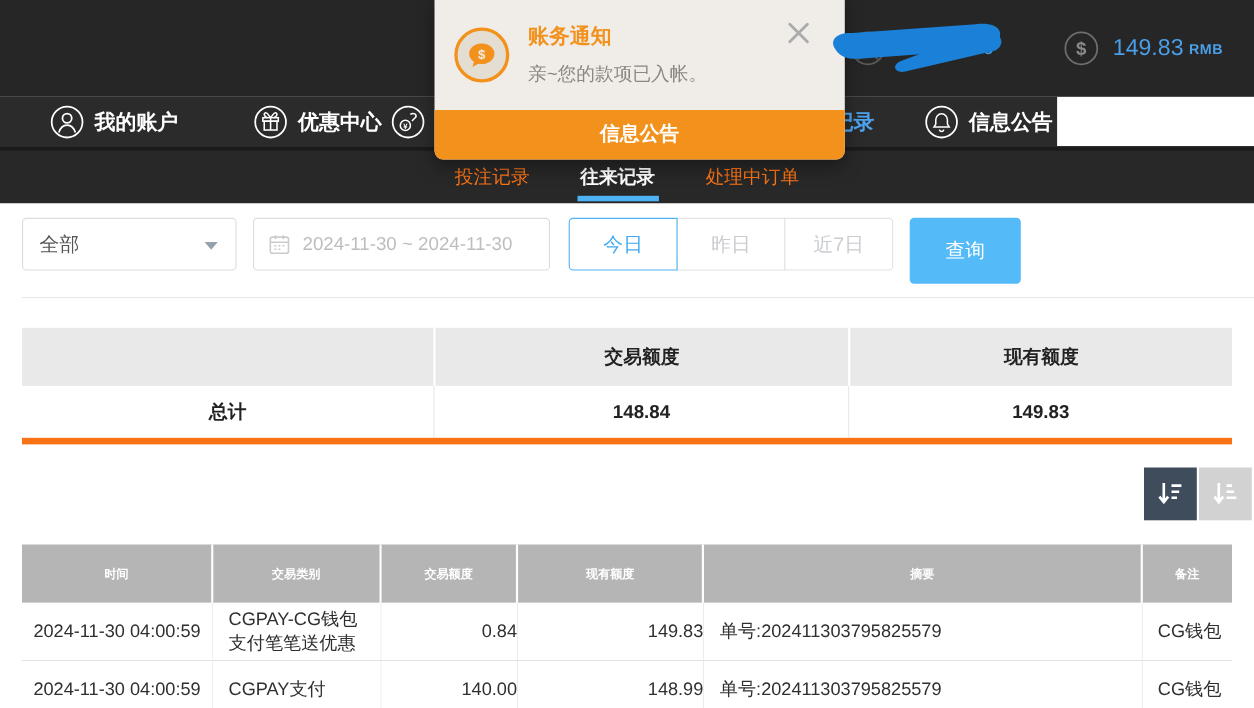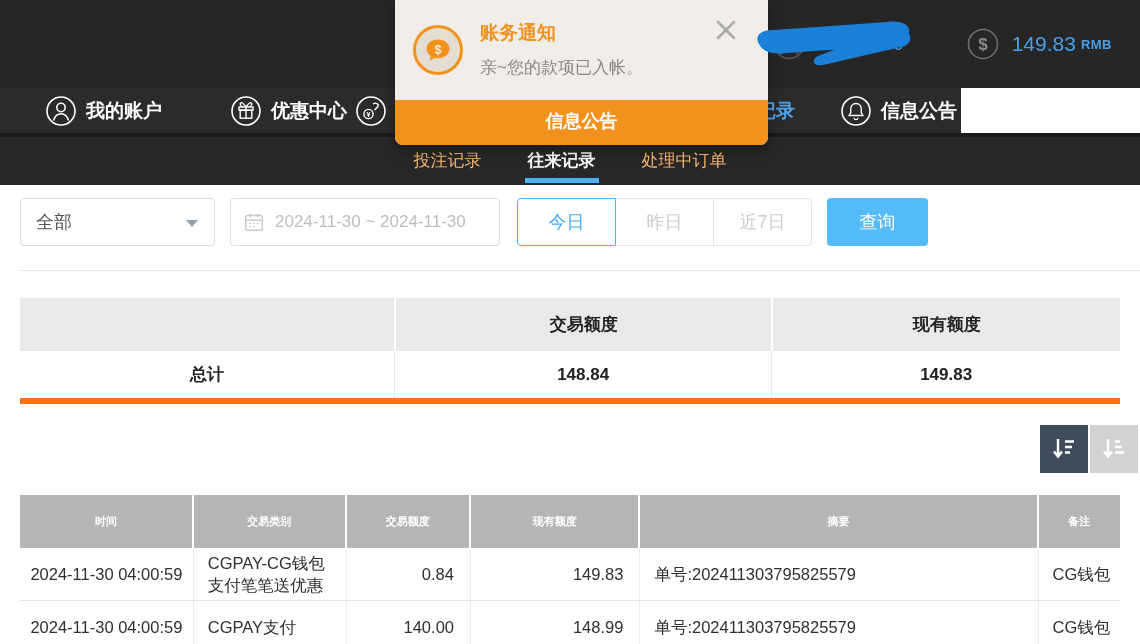--- a/index.html
+++ b/index.html
@@ -27,40 +27,40 @@
   
   .nav-bar { position:absolute; left:0; top:88px; width:961px; height:45px; background:#2b2b2b; }
   .nav-item { position:absolute; top:0; height:45px; display:flex; align-items:center; gap:9px;
     color:#fff; font-size:19px; font-weight:bold; cursor:pointer; }
   .nav-item.active { color:#4da3f0; }
   .ni-1{left:45px;} .ni-2{left:230px;align-items:center;} .ni-3{left:355px;} .ni-4{left:520px;} .ni-5{left:678px;} .ni-6{left:840px;}
 
   
   .tab-strip { position:absolute; left:0; top:133px; width:1140px; height:52px; background:#282828;
     border-top:4px solid #1b1b1b; display:flex; justify-content:center; align-items:center; gap:46px; }
-  .tab { position:relative; color:#fdba74; font-size:17px; line-height:48px; cursor:pointer; }
+  .tab { position:relative; color:#f97316; font-size:17px; line-height:48px; cursor:pointer; }
   .tab.active { color:#fff; font-weight:bold; }
   .tab.active::after { content:""; position:absolute; left:-3px; right:-3px; bottom:2px; height:5px; background:#4db3f5; }
 
   
   .content { position:absolute; left:0; top:185px; width:1140px; height:459px; background:#fff; overflow:hidden; }
 
   .select-box { position:absolute; left:20px; top:13px; width:195px; height:48px; border:1px solid #dcdcdc;
     border-radius:4px; font-size:18px; color:#555; line-height:46px; padding-left:15px; cursor:pointer; }
   .select-arrow { position:absolute; right:16px; top:21px; width:0; height:0;
     border-left:6px solid transparent; border-right:6px solid transparent; border-top:7px solid #95a1ab; }
   .date-box { position:absolute; left:230px; top:13px; width:270px; height:48px; border:1px solid #dcdcdc;
     border-radius:4px; display:flex; align-items:center; gap:10px; padding:0 12px; color:#bdbdbd; font-size:17px; cursor:pointer; }
   .quick-group { position:absolute; left:517px; top:13px; display:flex; }
   .quick-btn { width:99px; height:48px; border:1px solid #e3e3e3; margin-left:-1px; background:#fff;
     color:#c9ccd0; font-size:18px; line-height:46px; text-align:center; cursor:pointer; }
   .quick-btn:first-child { border-radius:4px 0 0 4px; margin-left:0; }
   .quick-btn:last-child { border-radius:0 4px 4px 0; }
   .quick-btn.active { border:1px solid #4db3f5; color:#41aaf2; position:relative; z-index:2; }
-  .search-btn { position:absolute; left:827px; top:13px; width:101px; height:48px; background:#55bbf8; border:none;
+  .search-btn { position:absolute; left:827px; top:13px; width:101px; height:60px; background:#55bbf8; border:none;
     border-radius:4px; color:#fff; font-size:18px; line-height:48px; text-align:center; cursor:pointer; }
   .filter-divider { position:absolute; left:20px; right:0; top:85px; height:1px; background:#e7e7e7; }
 
   
   .summary { position:absolute; left:20px; top:113px; width:1100px; }
   .summary-row { display:grid; grid-template-columns:34% 34.3% 31.7%; height:53px; }
   .summary-head { background:#e9e9e9; }
   .summary-head .s-cell { border-left:2px solid #fff; font-weight:bold; }
   .summary-head .s-cell:first-child { border-left:none; }
   .summary-body { background:#fff; border-bottom:6px solid #f97316; }
@@ -80,21 +80,21 @@
   .data-table { position:absolute; left:20px; top:310px; width:1100px; border-collapse:separate; border-spacing:0;
     table-layout:fixed; }
   .data-table th { background:#b5b5b5; color:#fff; font-weight:bold; font-size:11px; height:53px;
     text-align:center; border-right:2px solid #fff; }
   .data-table th:last-child { border-right:none; }
   .data-table td { height:53px; font-size:16.5px; color:#2f2f2f; border-bottom:1px solid #e2e2e2;
     border-right:1px solid #ececec; background:#fff; line-height:1.35; }
   .data-table td:last-child { border-right:none; }
   .td-c { text-align:center; }
   .td-l { text-align:left; padding-left:14px; padding-right:6px; }
-  .td-r { text-align:right; padding-right:16px; }
+  .td-r { text-align:right; }
 
   
   .popup { position:absolute; left:395px; top:0; width:373px; height:145px; z-index:20;
     background:#f0ede9; border-radius:0 0 8px 8px; box-shadow:0 6px 16px rgba(0,0,0,.35); }
   .popup-icon { position:absolute; left:18px; top:25px; width:50px; height:50px; border-radius:50%;
     border:3px solid #f2921d; background:#e4ddd2; display:flex; align-items:center; justify-content:center; }
   .popup-title { position:absolute; left:85px; top:20px; color:#f2921d; font-size:19px; font-weight:bold; }
   .popup-msg { position:absolute; left:85px; top:56px; color:#8c8780; font-size:17px; }
   .popup-close { position:absolute; right:26px; top:14px; width:32px; height:32px; cursor:pointer; }
   .popup-action { position:absolute; left:0; right:0; bottom:0; height:45px; background:#f2921d;

